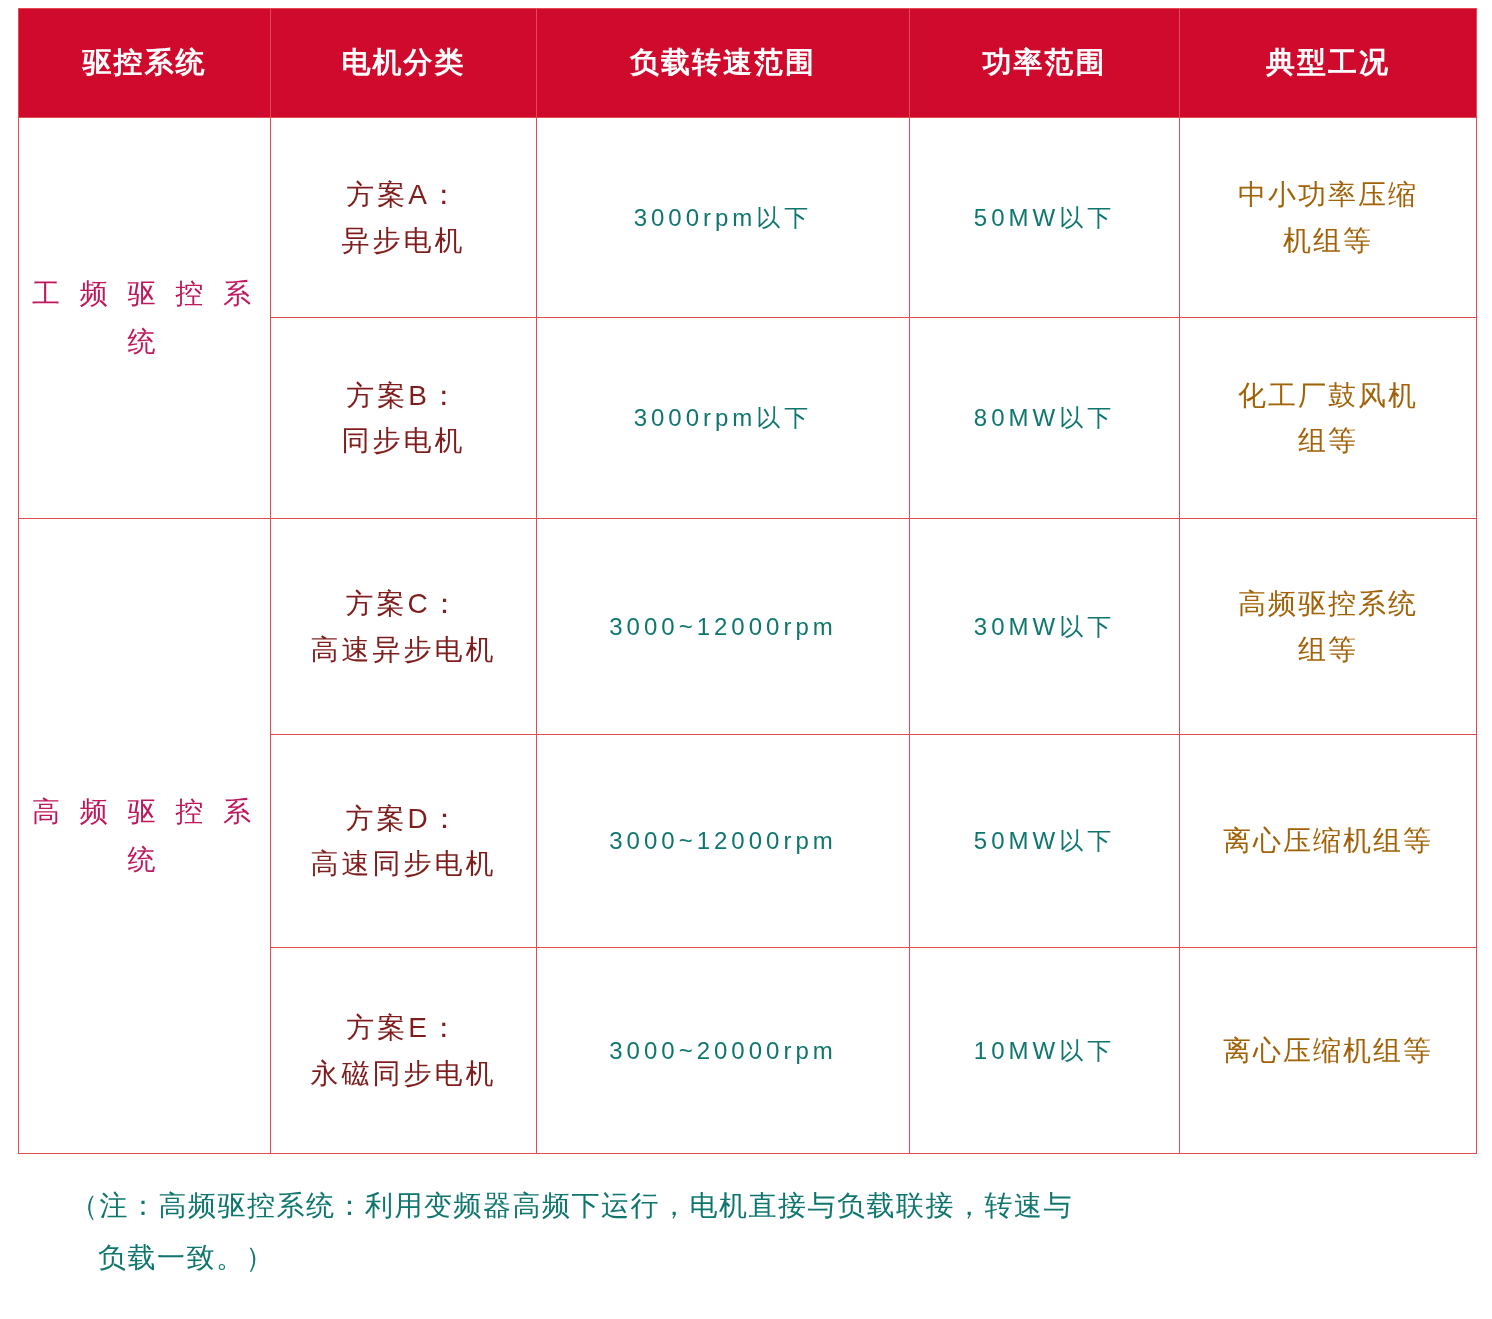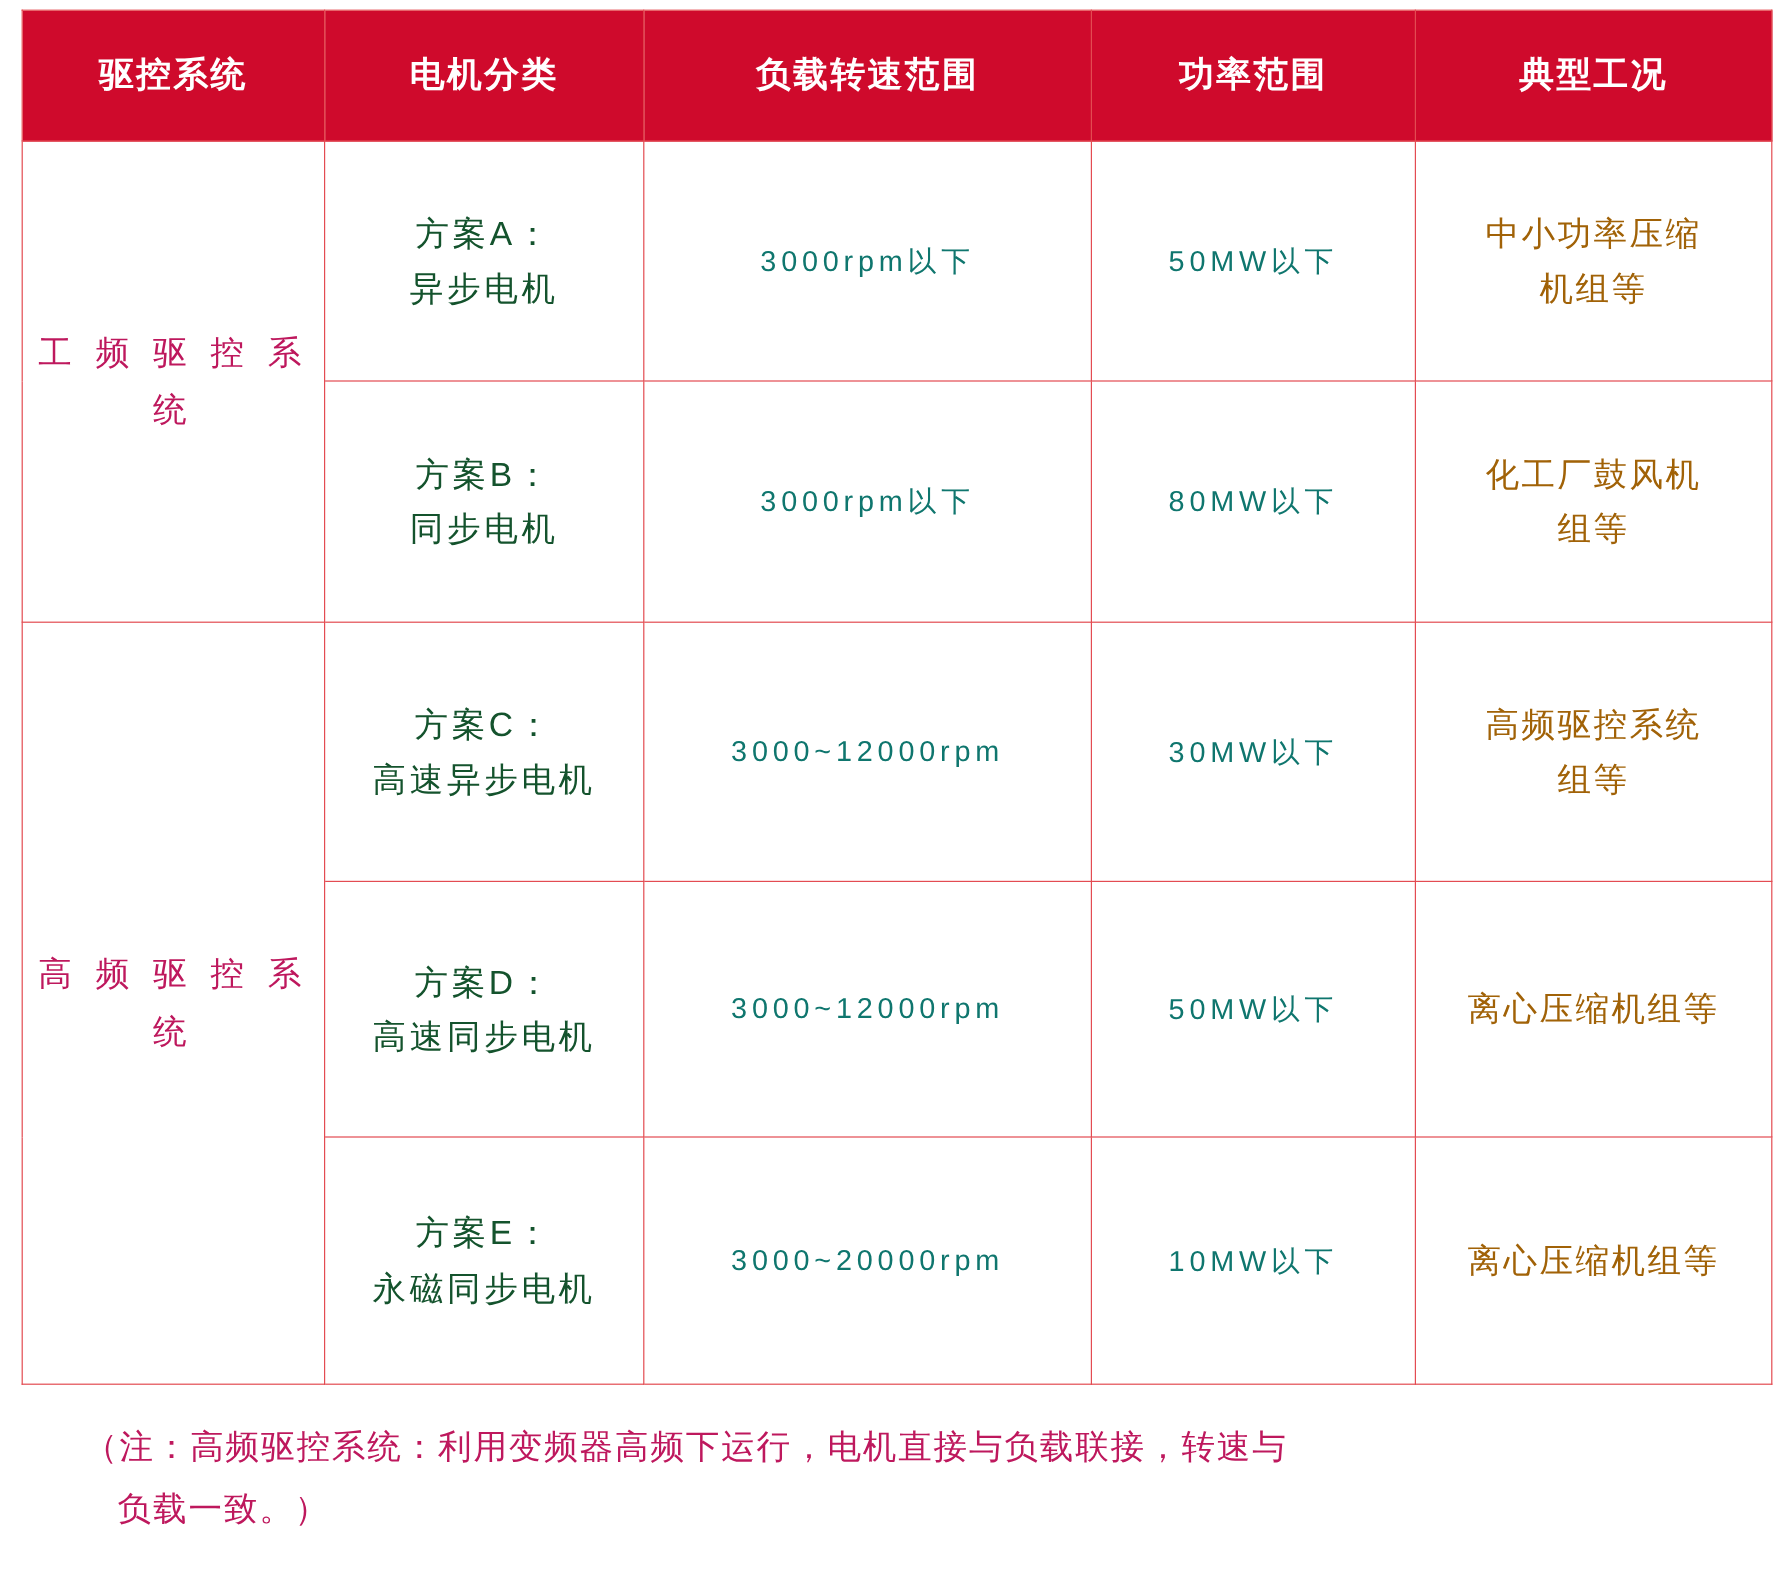--- a/index.html
+++ b/index.html
@@ -55,21 +55,21 @@
   td.groupcell {
     font-size: 28px;
     letter-spacing: 6px;
     line-height: 1.72;
     color: #be185d;
   }
   td.motorcell {
     font-size: 28px;
     letter-spacing: 3px;
     line-height: 1.62;
-    color: #14532d;
+    color: #7f1d1d;
     text-align: center;
   }
   td.motorcell .line {
     display: block;
     white-space: nowrap;
   }
   td.numcell {
     font-size: 24px;
     letter-spacing: 4px;
     color: #0f766e;
@@ -88,21 +88,21 @@
   }
   tr.r1 td { height: 199px; }
   tr.r2 td { height: 200px; }
   tr.r3 td { height: 215px; }
   tr.r4 td { height: 212px; }
   tr.r5 td { height: 205px; }
 
   .note {
     margin: 26px 0 0 0;
     padding: 0 40px 0 52px;
-    color: #be185d;
+    color: #0f766e;
     font-size: 28px;
     line-height: 1.85;
     letter-spacing: 1.5px;
   }
   .note .l2 {
     display: block;
     padding-left: 28px;
   }
 </style>
 </head>

